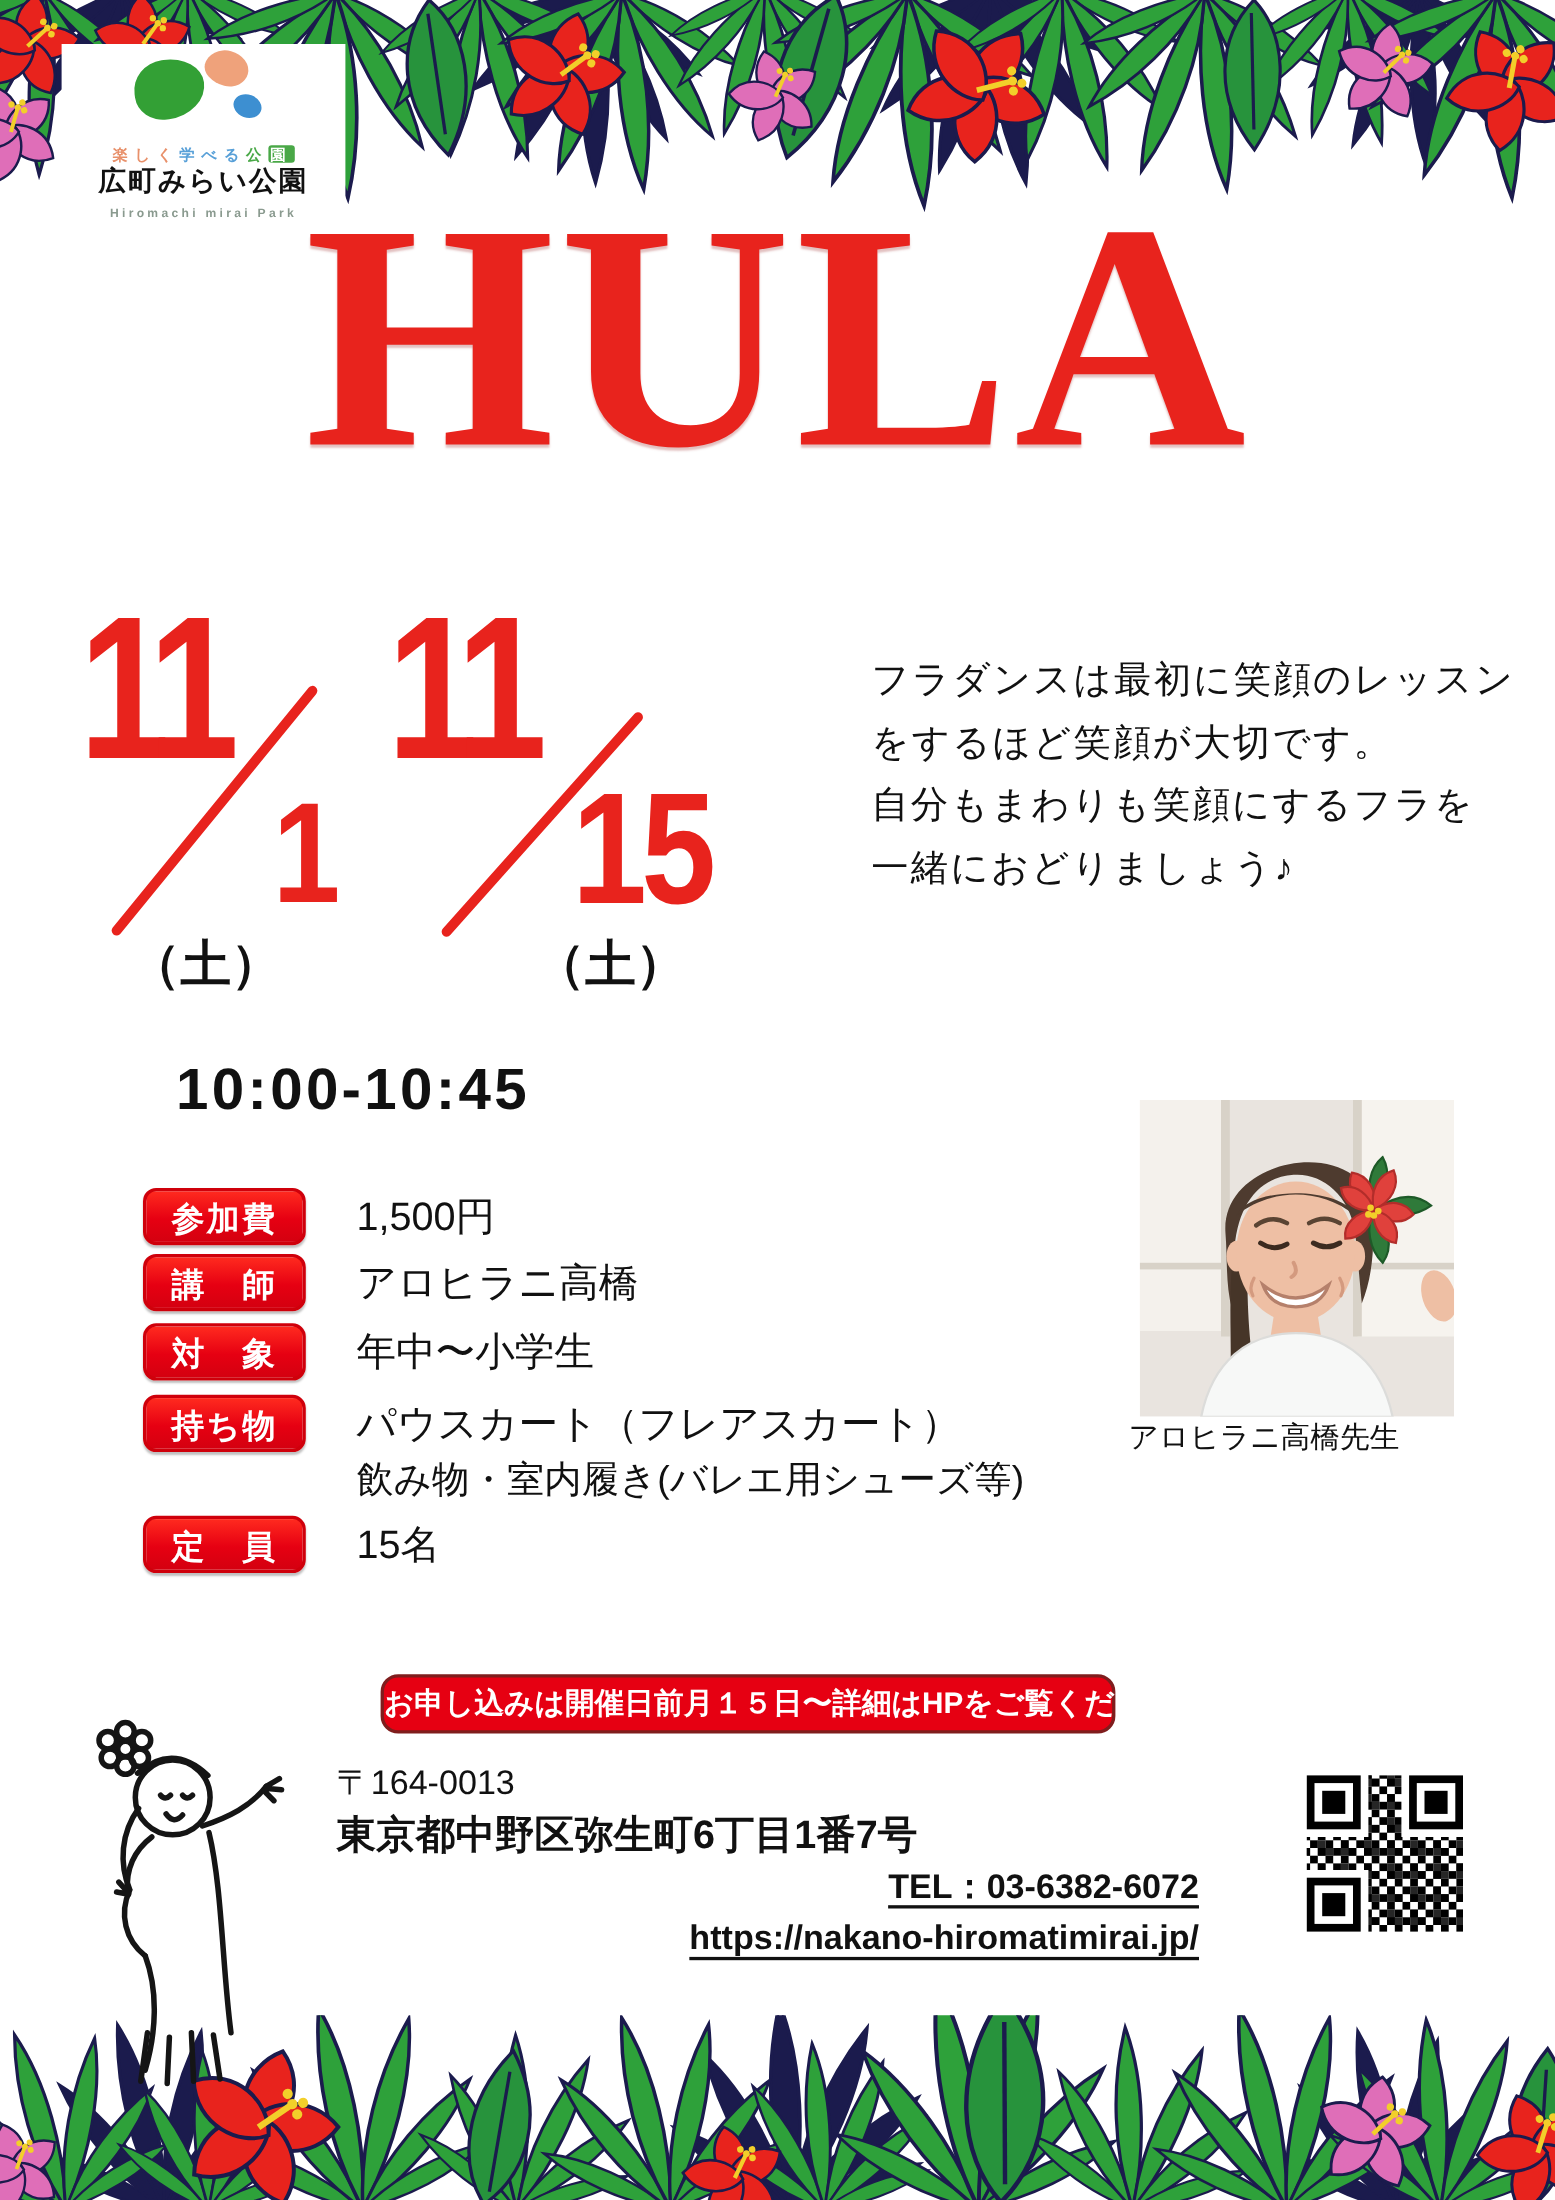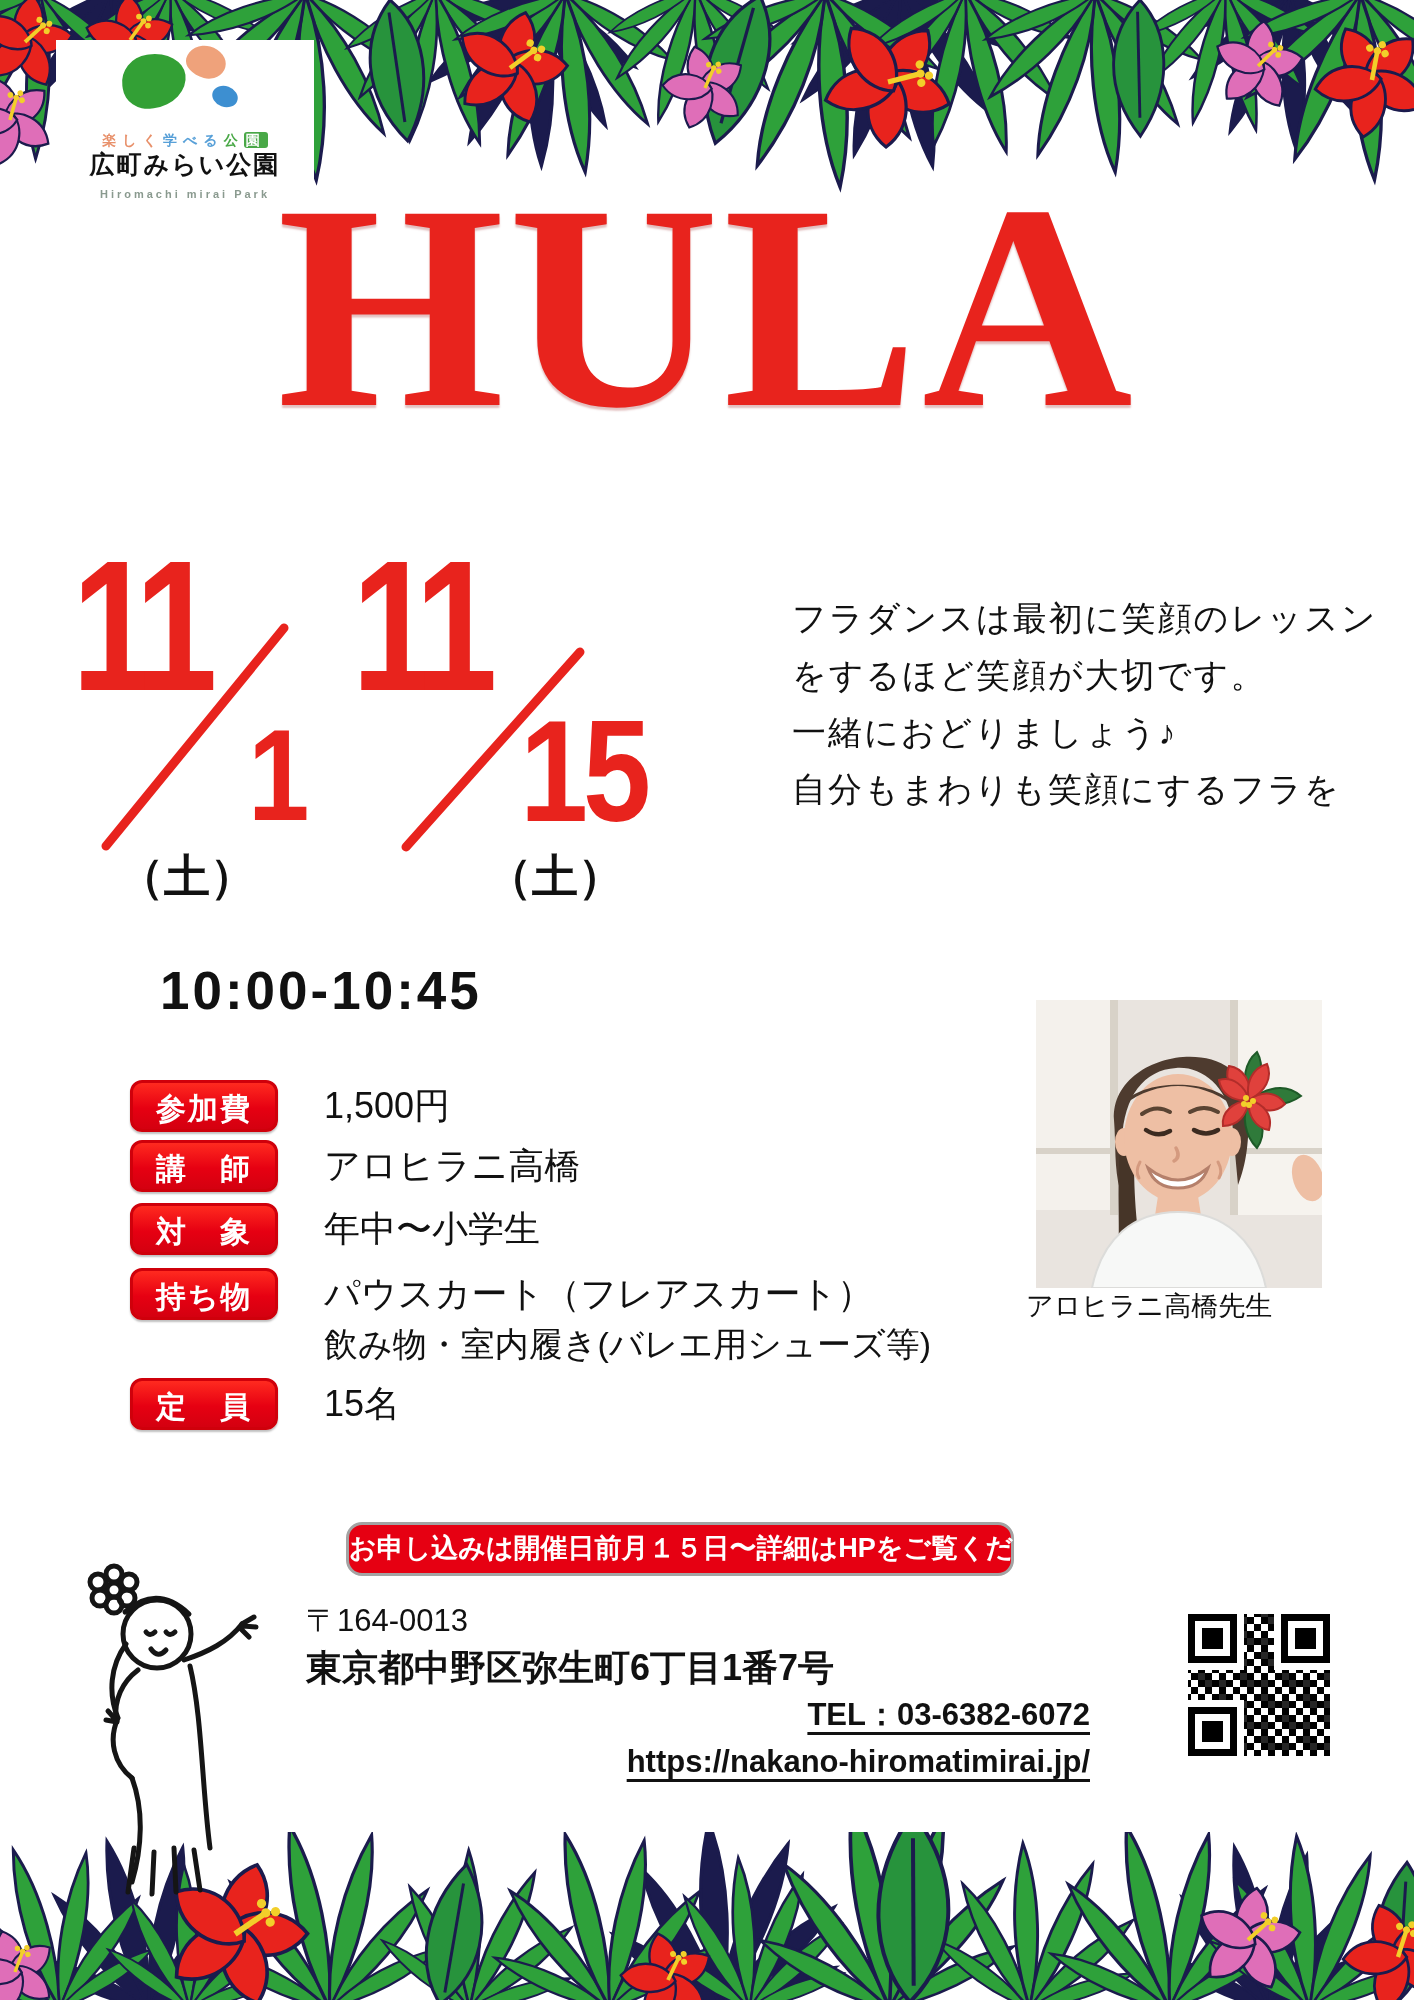--- a/index.html
+++ b/index.html
@@ -53,21 +53,21 @@
           font-size:30px;font-weight:bold;letter-spacing:2px;border-radius:12px;
           background:linear-gradient(180deg,#ff2a1f 0%,#e60012 55%,#d40010 100%);
           border:3px solid #cf000b;box-sizing:border-box;box-shadow:0 2px 2px rgba(0,0,0,.25);}
   .dvalue{margin-left:46px;font-size:36px;font-weight:500;white-space:nowrap;}
   .dvalue2{position:absolute;left:324px;top:1322px;font-size:34px;font-weight:500;white-space:nowrap;z-index:2;}
 
   
   .photo{position:absolute;left:1036px;top:1000px;width:286px;height:288px;z-index:2;overflow:hidden;}
   .photo-caption{position:absolute;left:1026px;top:1288px;width:306px;font-size:27px;font-weight:500;z-index:2;white-space:nowrap;}
 
-  .banner{position:absolute;left:346px;top:1522px;width:668px;height:54px;background:#e60012;border:3px solid #a3a3a3;
+  .banner{position:absolute;left:346px;top:1522px;width:668px;height:54px;background:#e60012;border:3px solid #7f1d1d;
           border-radius:16px;box-sizing:border-box;color:#fff;font-size:27px;font-weight:bold;text-align:center;
           line-height:46px;z-index:2;white-space:nowrap;}
 
   .hula-girl{position:absolute;left:50px;top:1548px;width:225px;height:350px;z-index:2;}
 
   .postal{position:absolute;left:306px;top:1600px;font-size:31px;font-weight:normal;z-index:2;}
   .address{position:absolute;left:306px;top:1644px;font-size:36px;font-weight:bold;z-index:2;}
   .tel,.url{position:absolute;left:460px;width:630px;text-align:right;font-size:31px;font-weight:bold;z-index:2;
             text-decoration:underline;text-decoration-thickness:3px;text-underline-offset:7px;color:#111;white-space:nowrap;}
   .tel{top:1694px;}
@@ -164,22 +164,22 @@
     <svg class="slash" width="200" height="215" aria-hidden="true">
       <line x1="12" y1="203" x2="186" y2="8" stroke="#e8231d" stroke-width="9" stroke-linecap="round"></line>
     </svg>
     <span class="day">15</span>
     <span class="wd">（土）</span>
   </div>
 
   <div class="desc">
     <p>フラダンスは最初に笑顔のレッスン</p>
     <p>をするほど笑顔が大切です。</p>
+    <p>自分もまわりも笑顔にするフラを</p>
     <p>一緒におどりましょう♪</p>
-    <p>自分もまわりも笑顔にするフラを</p>
   </div>
 
   <div class="time">10:00-10:45</div>
 
   <div class="drow" style="top:1080px">
     <span class="dlabel">参加費</span>
     <span class="dvalue">1,500円</span>
   </div>
   <div class="drow" style="top:1203px">
     <span class="dlabel">対　象</span>

